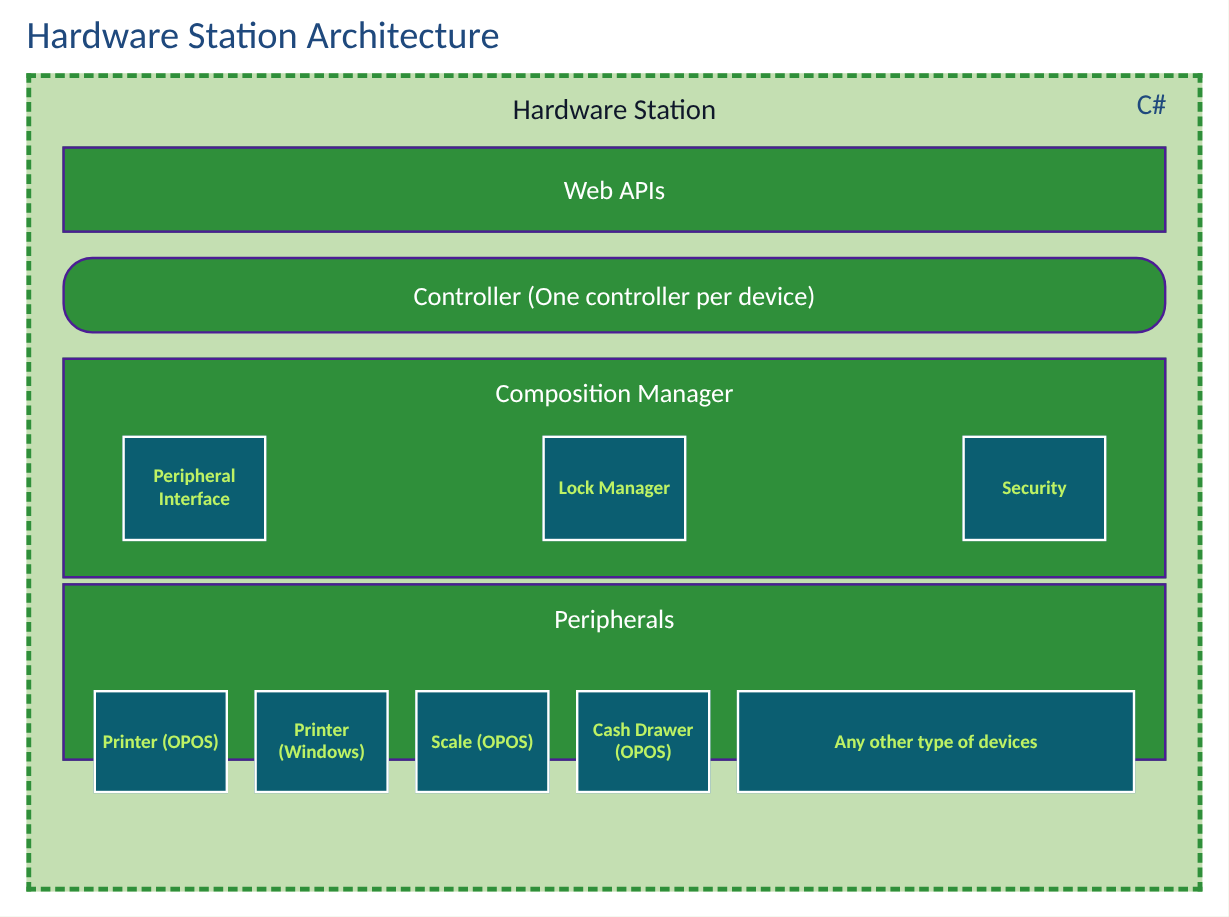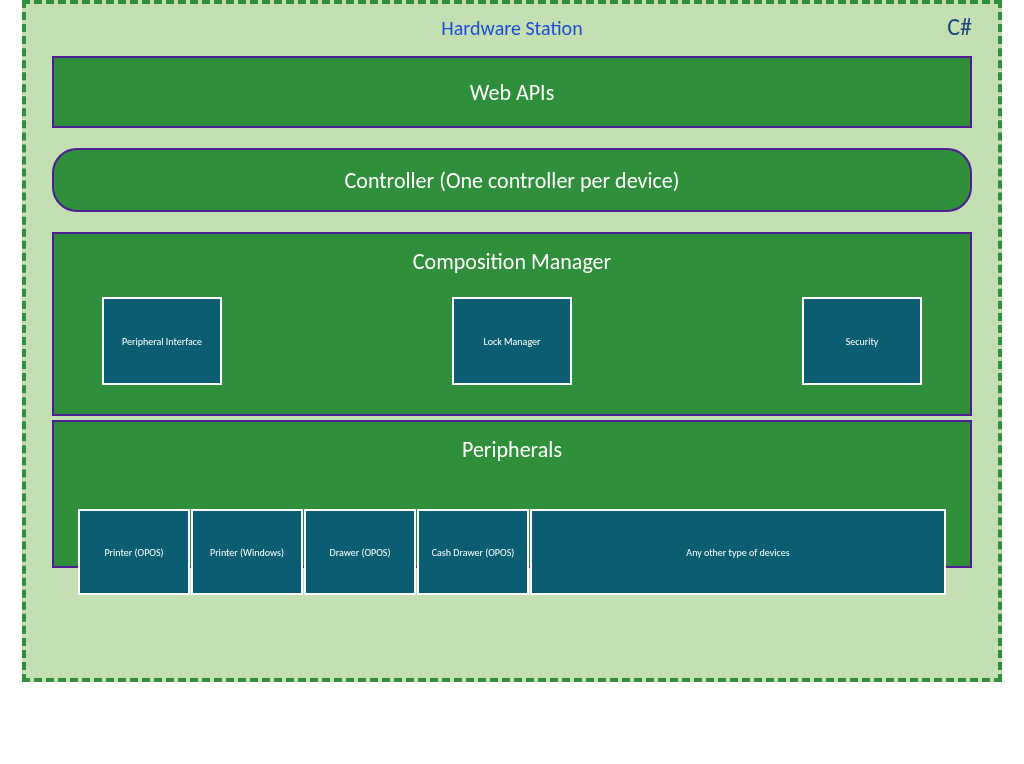--- a/index.html
+++ b/index.html
@@ -33,22 +33,22 @@
     border: 4px dashed #2f8f3a;
     padding: 12px 26px 26px 26px;
   }
   .container-header {
     display: flex;
     justify-content: center;
     position: relative;
     margin-bottom: 16px;
   }
   .container-title {
-    color: #1d4ed8;
-    font-size: 20px;
+    color: #0f172a;
+    font-size: 24px;
     font-weight: 400;
   }
   .container-tag {
     position: absolute;
     right: 0;
     top: -4px;
     color: #1f497d;
     font-size: 24px;
     font-weight: 400;
   }
@@ -81,58 +81,60 @@
     justify-content: flex-start;
   }
   .composition-row {
     display: flex;
     justify-content: space-between;
     margin-top: 22px;
   }
   .sub-box {
     background: #0b5e71; 
     border: 2px solid #ffffff;
-    color: #ffffff;
-    font-size: 10px;
+    color: #bef264;
+    font-size: 16px;
     display: flex;
     flex-direction: column;
     justify-content: center;
     align-items: center;
     text-align: center;
     padding: 4px;
+    font-weight: bold;
   }
   .comp-sub {
     width: 120px;
     height: 88px;
   }
   .peripherals {
     height: 148px;
     font-size: 22px;
     padding: 14px 24px 24px 24px;
     justify-content: flex-start;
   }
   .peripherals-row {
     display: flex;
     justify-content: space-between;
-    gap: 1px;
+    gap: 22px;
     margin-top: 46px;
   }
   .peri-sub {
     width: 112px;
     height: 86px;
   }
   .peri-wide {
     flex: 1;
     height: 86px;
   }
 </style>
 </head>
 <body>
 
 <div class="slide">
+  <div class="title">Hardware Station Architecture</div>
 
   <div class="container">
     <div class="container-header">
       <div class="container-title">Hardware Station</div>
       <div class="container-tag">C#</div>
     </div>
 
     <div class="bar web-apis">
       <span>Web APIs</span>
     </div>
@@ -159,21 +161,21 @@
     <div class="bar peripherals">
       <span>Peripherals</span>
       <div class="peripherals-row">
         <div class="sub-box peri-sub">
           <span>Printer (OPOS)</span>
         </div>
         <div class="sub-box peri-sub">
           <span>Printer (Windows)</span>
         </div>
         <div class="sub-box peri-sub">
-          <span>Drawer (OPOS)</span>
+          <span>Scale (OPOS)</span>
         </div>
         <div class="sub-box peri-sub">
           <span>Cash Drawer (OPOS)</span>
         </div>
         <div class="sub-box peri-wide">
           <span>Any other type of devices</span>
         </div>
       </div>
     </div>
 

